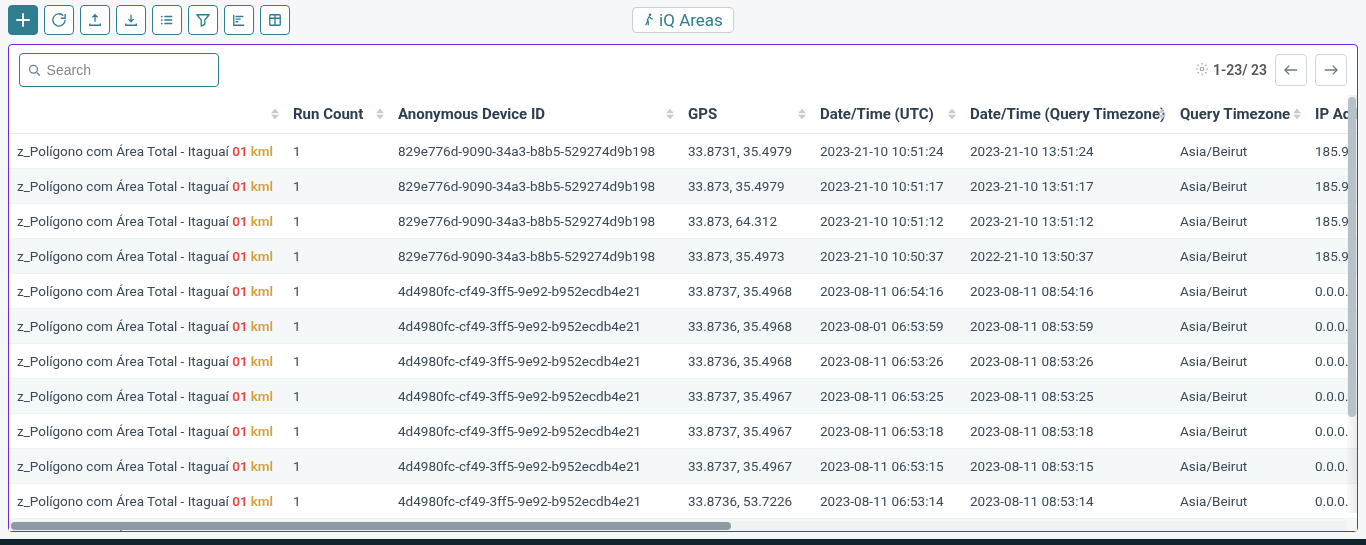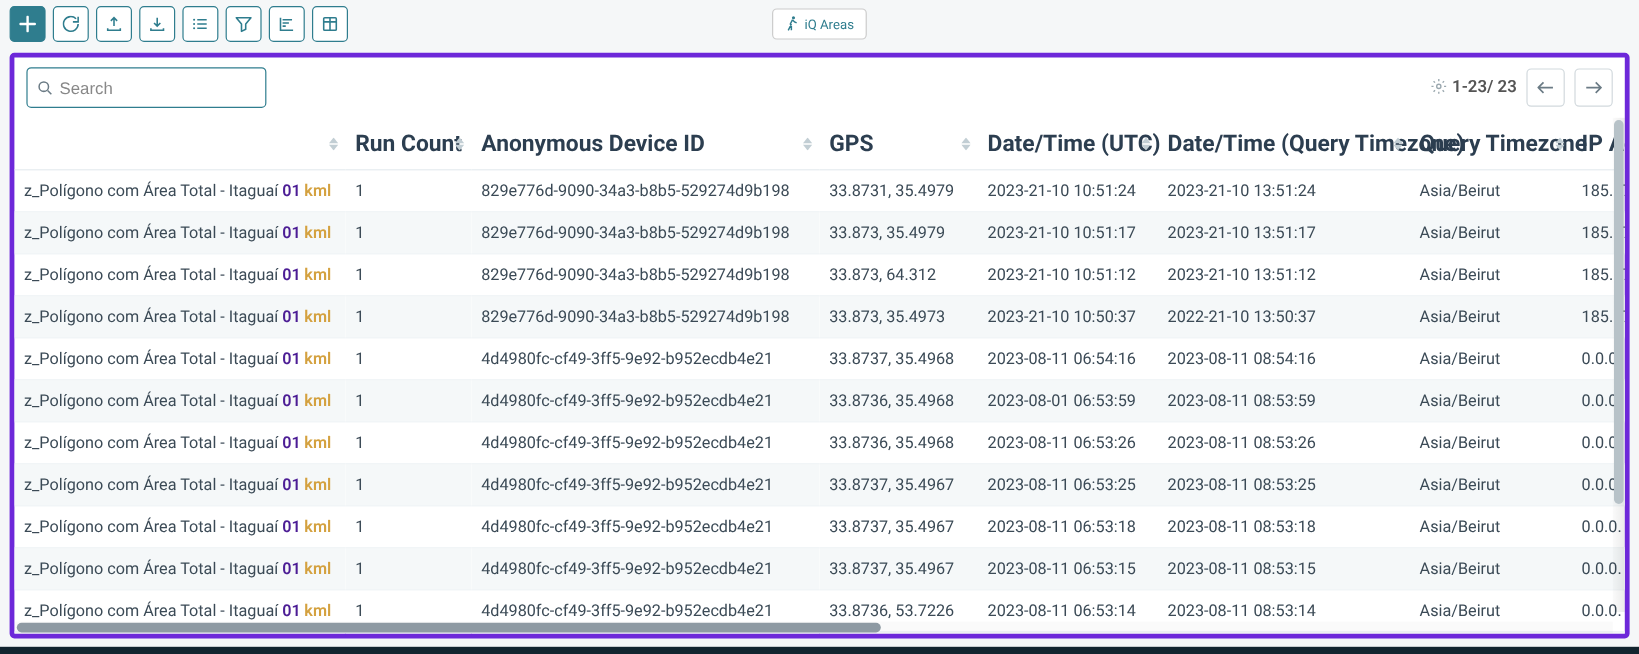--- a/index.html
+++ b/index.html
@@ -44,26 +44,26 @@
       height: 26px;
       padding: 0 10px;
       border: 1px solid #ccc;
       border-radius: 4px;
       background: #fff;
       display: flex;
       align-items: center;
       gap: 4px;
       cursor: pointer;
       color: #2f7d8e;
-      font-size: 11px;
+      font-size: 17px;
     }
     .panel {
       margin: 4px 8px;
       background: #fff;
-      border: 4px solid #6d28d9;
+      border: 1px solid #6d28d9;
       border-radius: 4px;
       height: 488px;
       display: flex;
       flex-direction: column;
     }
     .panel-header {
       display: flex;
       align-items: center;
       justify-content: space-between;
       padding: 8px 10px;
@@ -111,21 +111,21 @@
       position: relative;
     }
     table {
       width: 100%;
       border-collapse: collapse;
       table-layout: fixed;
     }
     thead th {
       text-align: left;
       font-weight: 700;
-      font-size: 19px;
+      font-size: 15px;
       color: #2c3e50;
       padding: 10px 8px;
       border-bottom: 1px solid #e5ecef;
       position: relative;
       white-space: nowrap;
     }
     .sort-arrows {
       position: absolute;
       right: 6px;
       top: 50%;
@@ -141,21 +141,21 @@
       font-size: 13.5px;
       color: #3b4a56;
       border-bottom: 1px solid #eef3f5;
       white-space: nowrap;
       overflow: hidden;
       text-overflow: ellipsis;
     }
     tbody tr:nth-child(even) { background: #f5f8f9; }
     .file-cell { color: #3b4a56; }
     .file-suffix { display: inline-flex; gap: 3px; }
-    .file-suffix .num { color: #4c1d95; font-weight: 600; }
+    .file-suffix .num { color: #ef4444; font-weight: 600; }
     .file-suffix .ext { color: #d4a13f; font-weight: 600; }
     .scroll-shadow-right {
       position: absolute;
       top: 0; right: 0; bottom: 18px;
       width: 10px;
       background: linear-gradient(to right, rgba(0,0,0,0), rgba(0,0,0,0.06));
       pointer-events: none;
     }
     .scroll-v {
       position: absolute;

